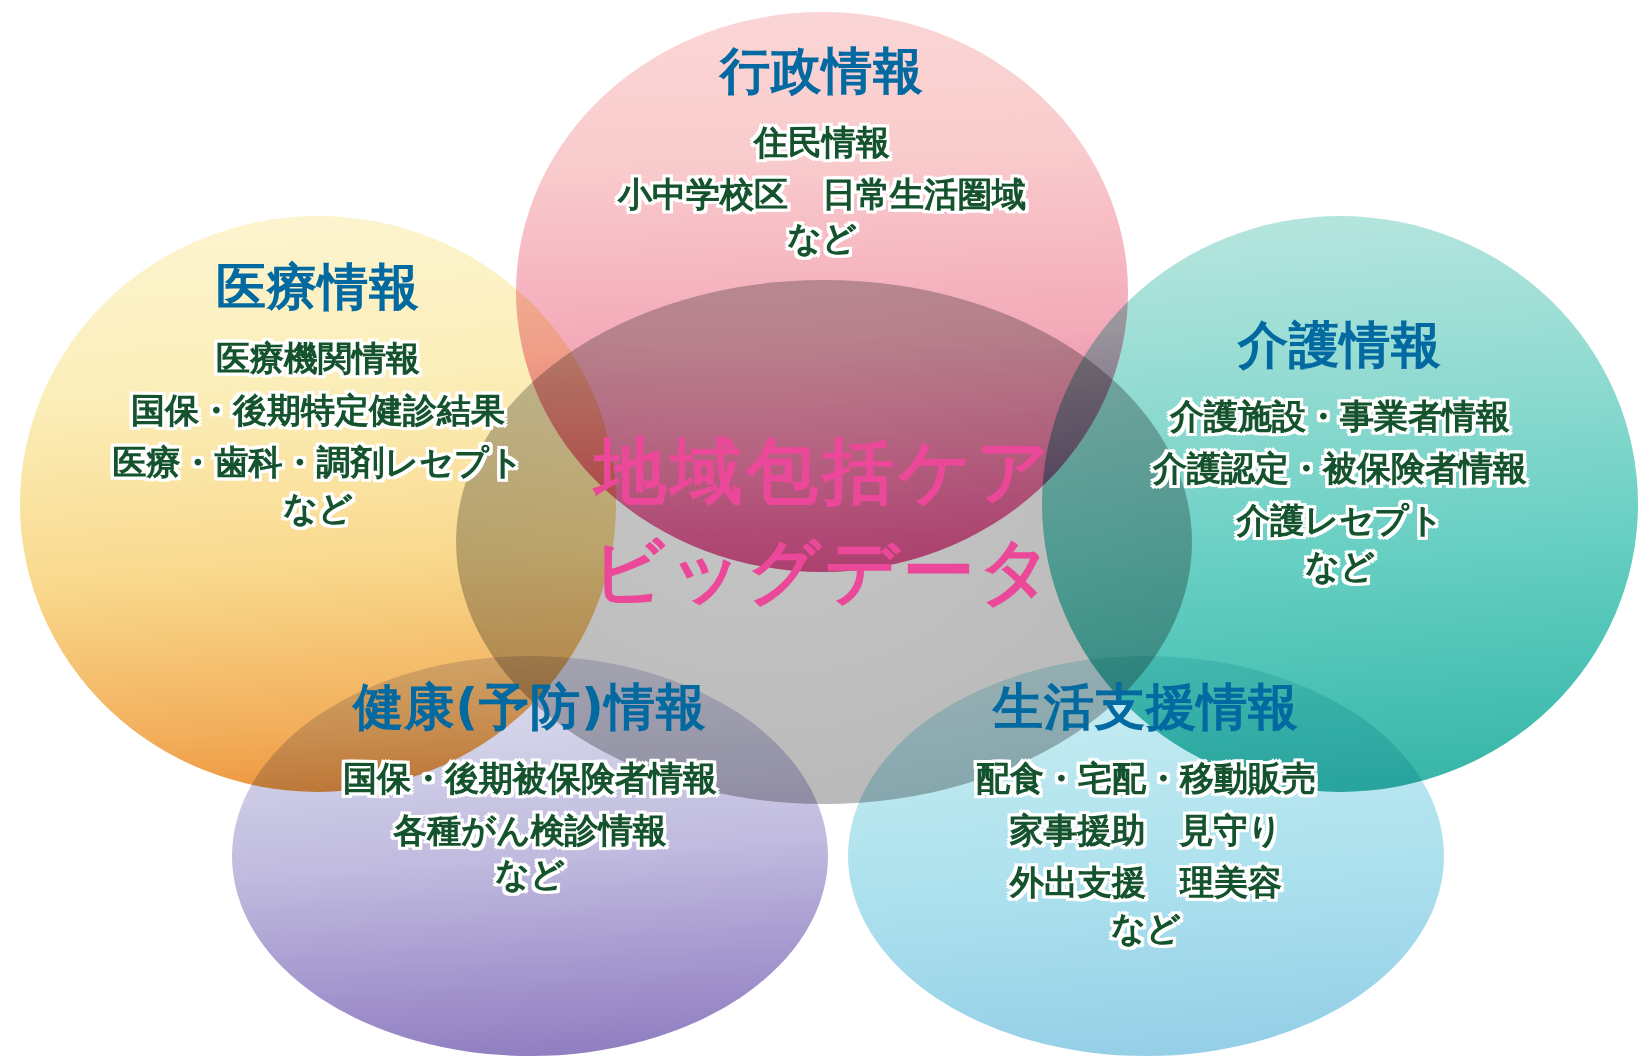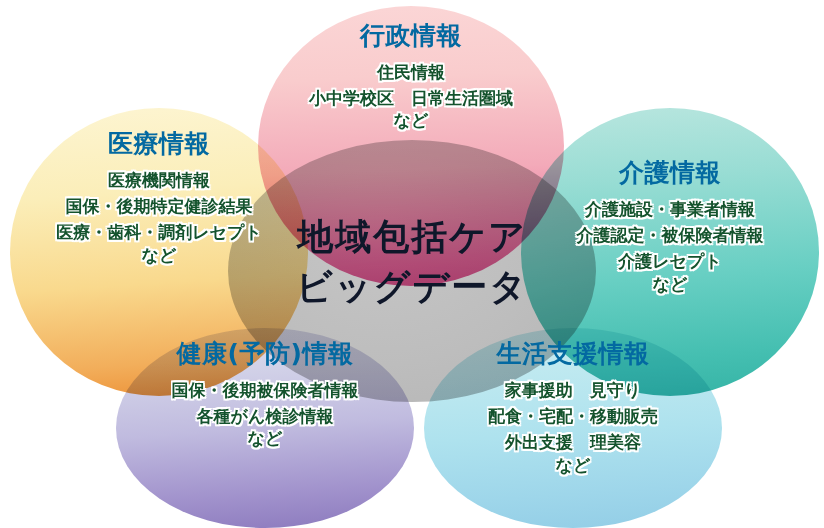--- a/index.html
+++ b/index.html
@@ -120,21 +120,21 @@
   #text-center {
     position: absolute;
     z-index: 7;
     left: 228px;
     top: 212px;
     width: 368px;
     text-align: center;
     pointer-events: none;
   }
   .c-line {
-    color: #0f172a;
+    color: #ec4899;
     font-weight: bold;
     font-size: 36px;
     line-height: 1.38;
     letter-spacing: 2px;
     white-space: nowrap;
   }
 </style>
 </head>
 <body>
 
@@ -192,22 +192,22 @@
     <div class="p-lines">
       <div class="p-line">国保・後期被保険者情報</div>
       <div class="p-line">各種がん検診情報</div>
       <div class="p-line tight">など</div>
     </div>
   </div>
 
   <div class="petal-text" id="text-living">
     <div class="p-title">生活支援情報</div>
     <div class="p-lines">
+      <div class="p-line">配食・宅配・移動販売</div>
       <div class="p-line">家事援助　見守り</div>
-      <div class="p-line">配食・宅配・移動販売</div>
       <div class="p-line">外出支援　理美容</div>
       <div class="p-line tight">など</div>
     </div>
   </div>
 
   <div id="text-center">
     <div class="c-line">地域包括ケア</div>
     <div class="c-line">ビッグデータ</div>
   </div>
 

